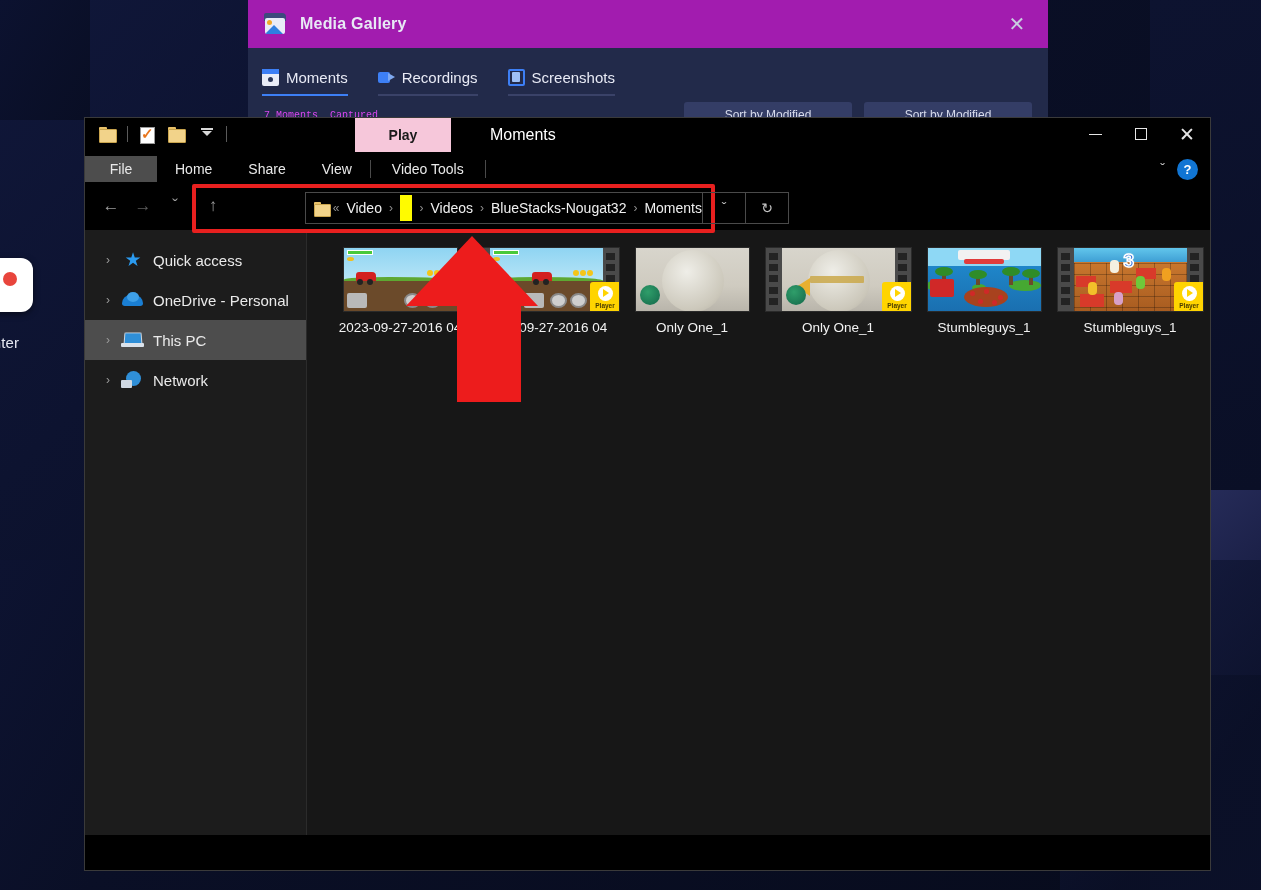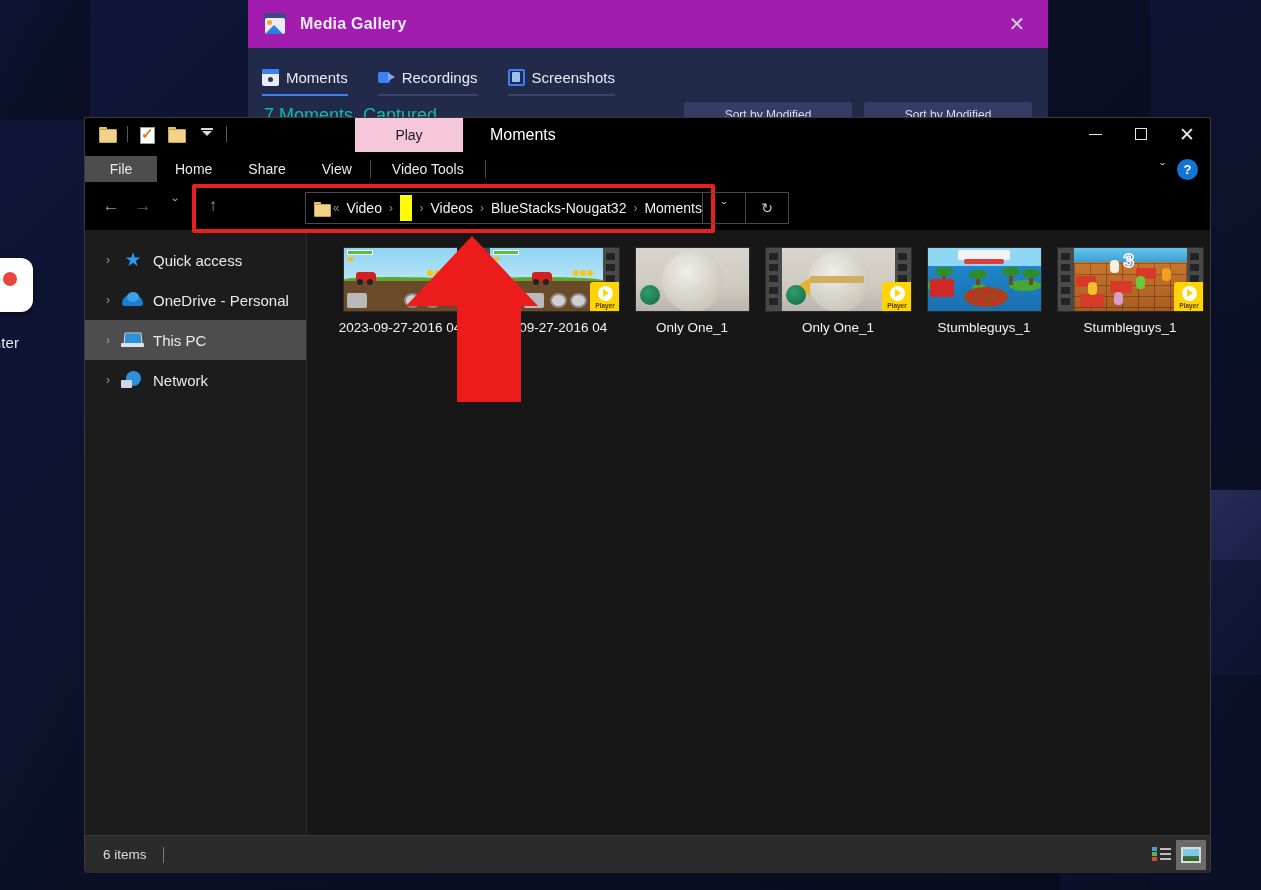--- a/index.html
+++ b/index.html
@@ -111,21 +111,21 @@
   .ti-moments { background:#e9ecf7; border-radius:2px; }
   .ti-moments::before{content:"";position:absolute;left:0;top:0;width:17px;height:5px;background:#3d7ff5;}
   .ti-moments::after{content:"";position:absolute;left:6px;top:8px;width:5px;height:5px;border-radius:50%;background:#2a3558;}
   .ti-rec::before{content:"";position:absolute;left:0;top:3px;width:12px;height:11px;border-radius:2px;background:#3d7ff5;}
   .ti-rec::after{content:"";position:absolute;left:10px;top:4px;border-top:4px solid transparent;border-bottom:4px solid transparent;border-left:7px solid #7fa9f0;}
   .ti-shot { border:2px solid #3d7ff5; border-radius:2px; }
   .ti-shot::after{content:"";position:absolute;left:2px;top:1px;width:8px;height:10px;background:#9fc0f5;border-radius:1px;}
   #gallery .gbody {
     padding: 6px 16px 0 16px; display:flex; align-items:center;
   }
-  #gallery .gbody .gsub { font-size:18px; color:#14b8a6; }
+  #gallery .gbody .gsub { font-size:10px; color:#d946ef;font-family:Liberation Mono, monospace; }
   #gallery .gbtns { margin-left:auto; display:flex; gap:12px; }
   #gallery .gbtn {
     background:#343d66; border-radius:3px; height:26px; width:168px;
     font-size:12px; color:#d7dbec; display:flex; align-items:center;
     justify-content:center; gap:6px;
   }
 
   
   #explorer {
     position:absolute; left:85px; top:118px; width:1125px; height:752px;
@@ -158,24 +158,25 @@
     content:""; position:absolute; left:5px; top:6px; width:0;height:0;
     border-left:5px solid transparent; border-right:5px solid transparent;
     border-top:5px solid #d8d8d8;
   }
   .drop-ic::before{
     content:""; position:absolute; left:4px; top:3px; width:12px; height:2px;
     background:#d8d8d8;
   }
 
   #ctx-block {
-    position:absolute; left:270px; top:0; width:108px; height:34px;
+    position:absolute; left:270px; top:0; width:96px; height:34px;
     background:#f6c7da; color:#1a1a1a;
     display:flex; align-items:center; justify-content:center;
     font-size:14px;
+    font-weight:bold;
   }
   #ex-doctitle {
     position:absolute; left:405px; top:0; height:34px;
     display:flex; align-items:center; font-size:16px; color:#fff;
   }
   #wincontrols {
     position:absolute; right:0; top:0; display:flex;
   }
   .wc { width:46px; height:32px; display:flex; align-items:center; justify-content:center;
         color:#e6e6e6; }
@@ -717,39 +718,18 @@
               <span class="plbl">Player</span>
             </div>
           </div>
         </div>
         <div class="tname">Stumbleguys_1</div>
       </div>
 
     </div>
   </div>
 
-  <div id="statusbar">
-    <span class="items">6 items</span>
-    <span class="sep"></span>
-    <div id="viewbtns">
-      <div class="vbtn">
-        <span class="det-ic">
-          <i></i>
-            <i></i>
-            <i></i>
-            <b></b>
-            <b></b>
-            <b></b>
-        </span>
-      </div>
-      <div class="vbtn on">
-        <span class="lg-ic">
-            <i></i>
-          </span>
-      </div>
-    </div>
-  </div>
 </div>
 
 <div id="bigarrow">
   <div class="shaft"></div>
   <div class="head"></div>
 </div>
 
 </body></html>

